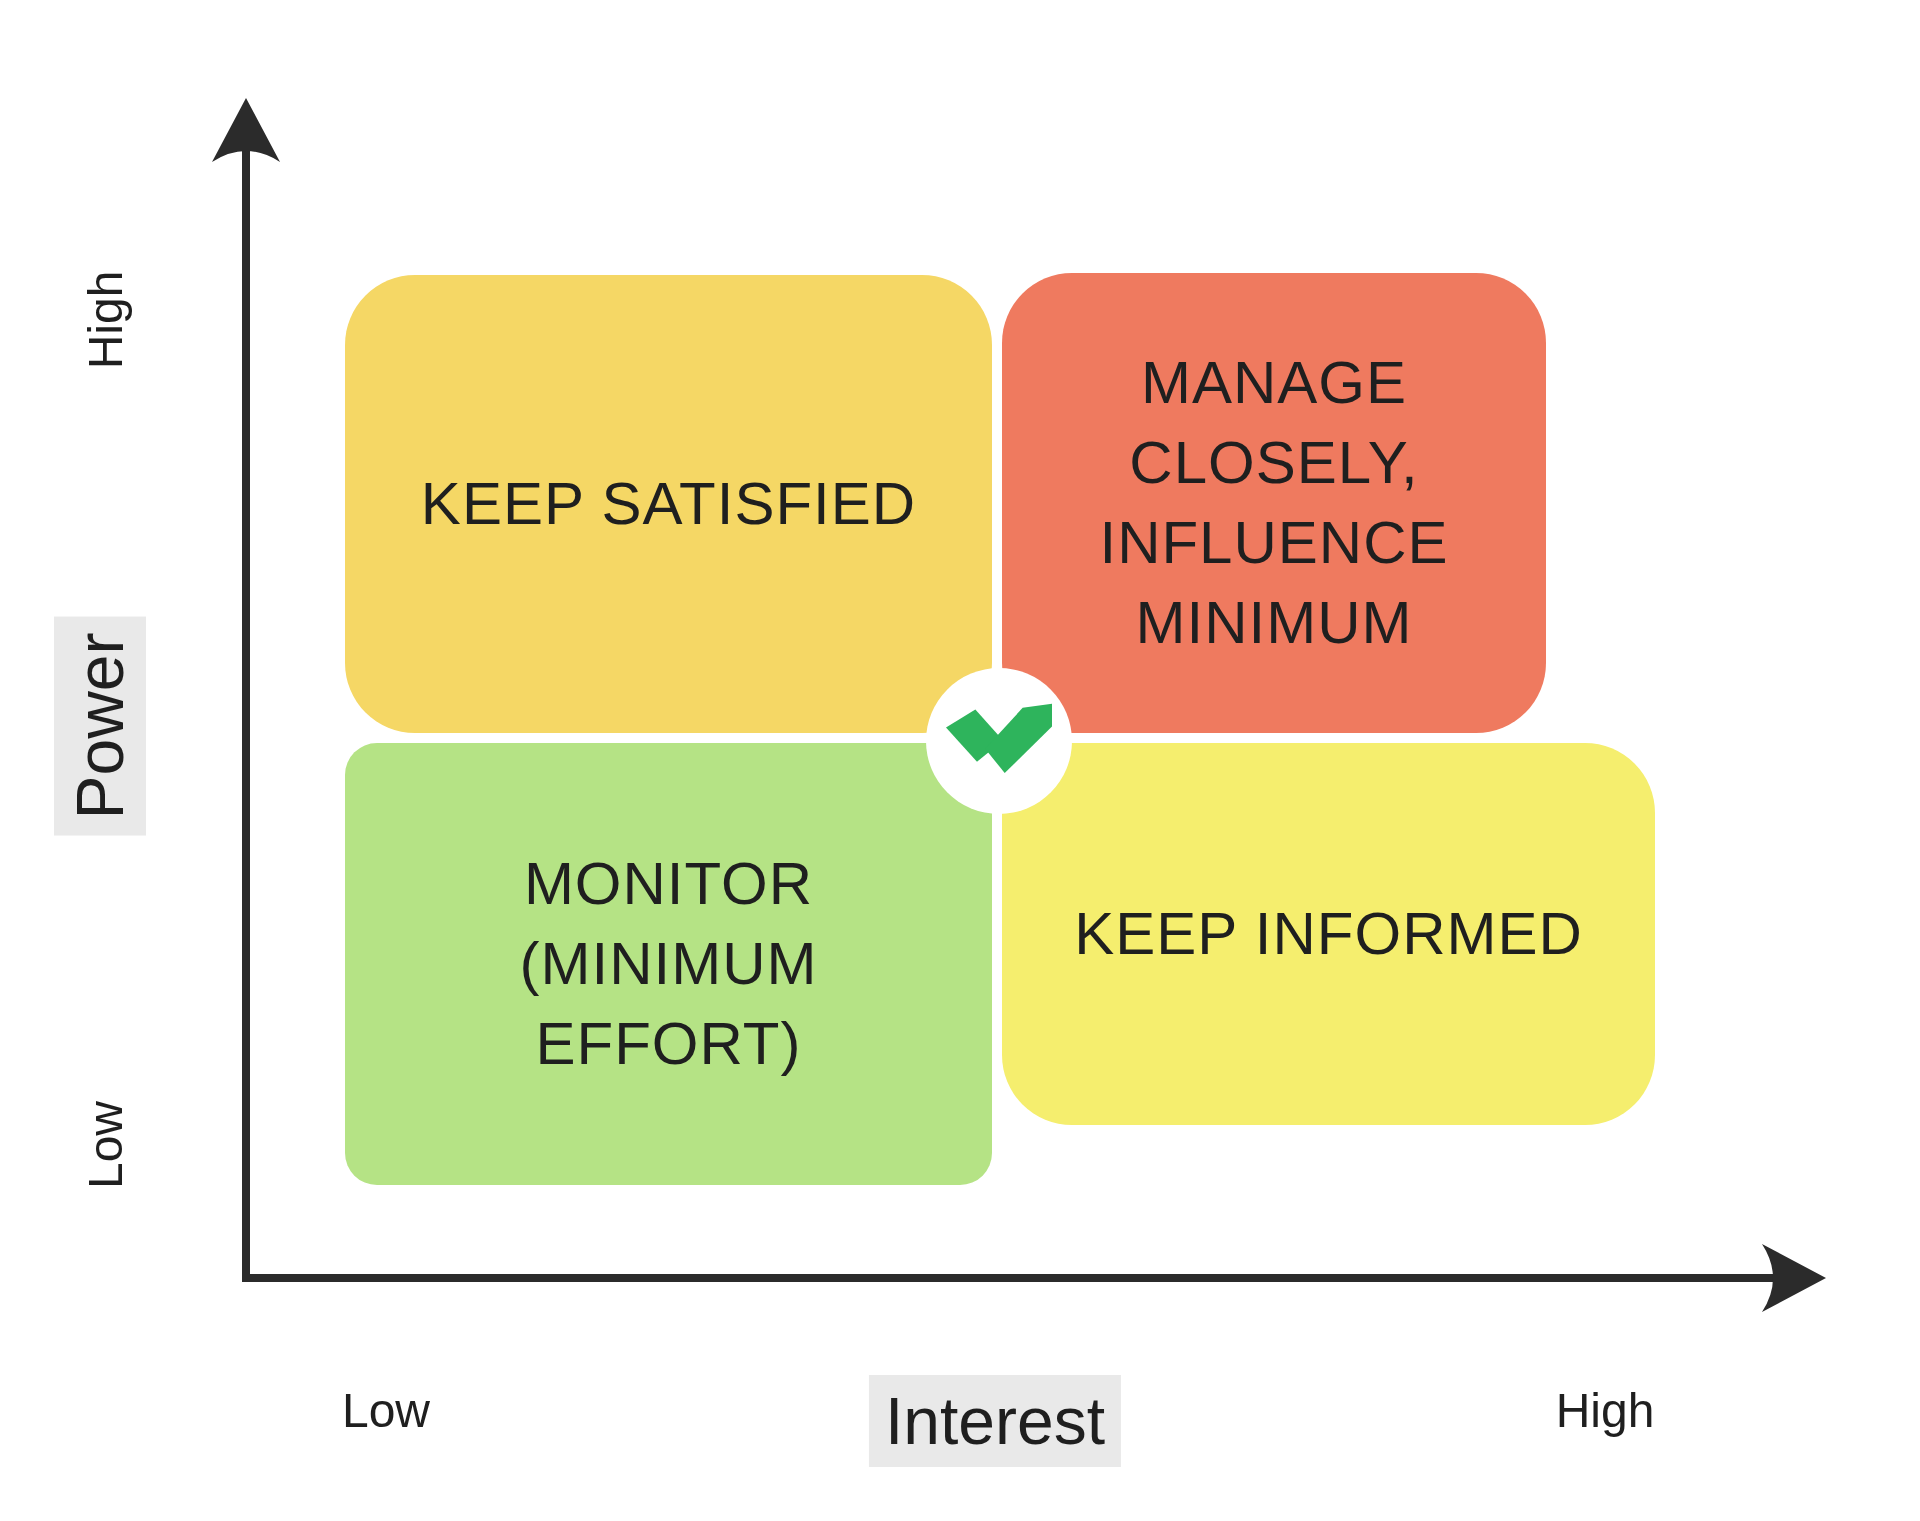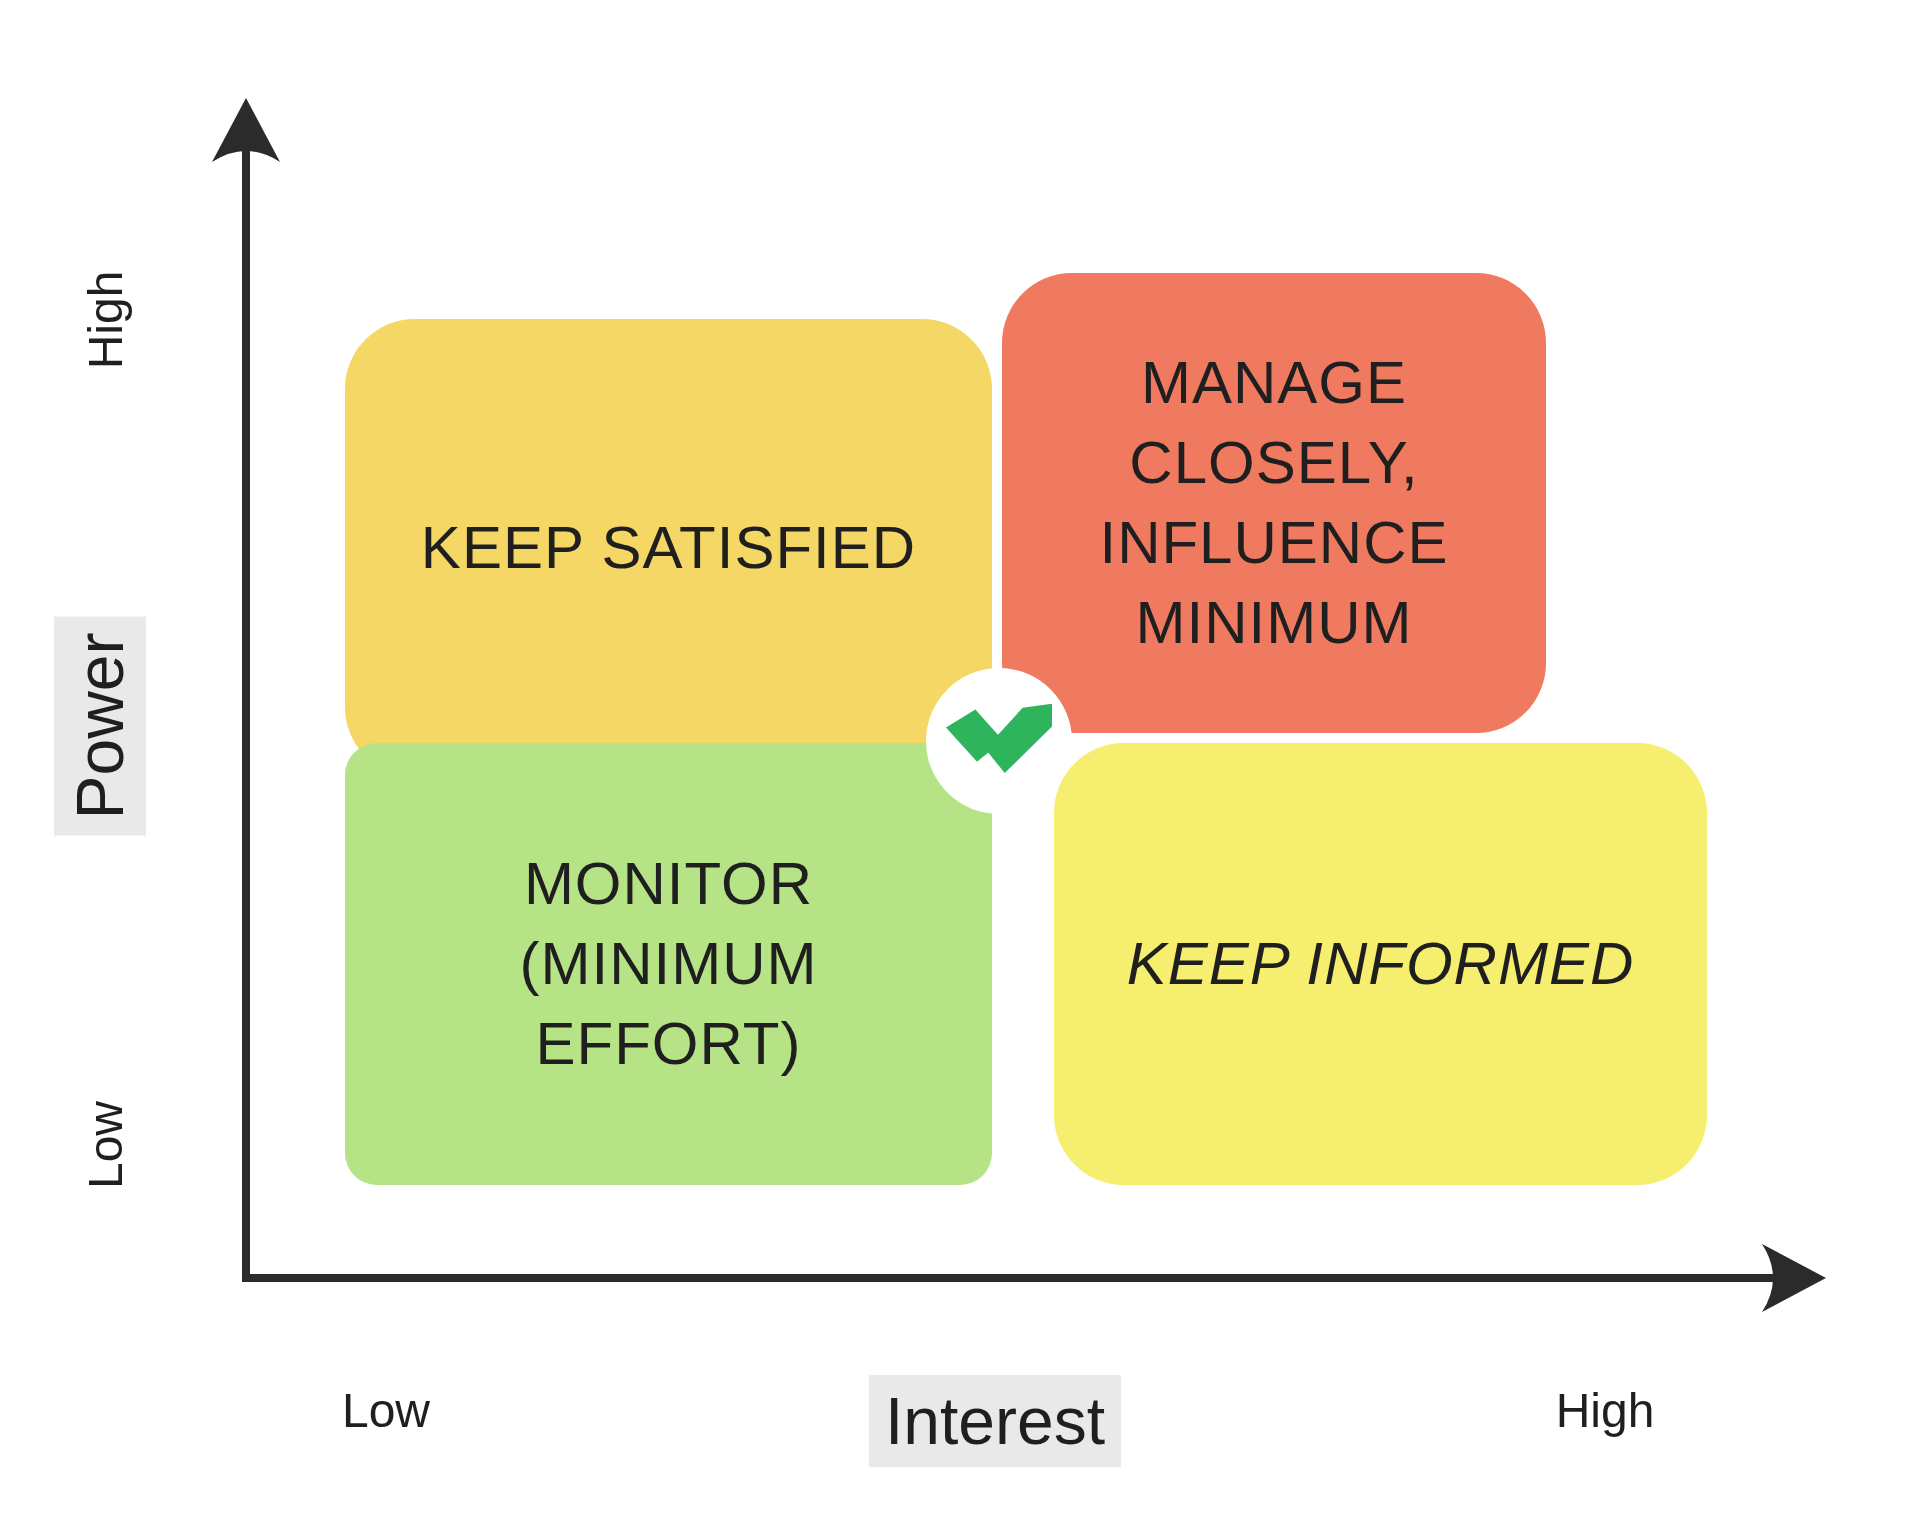--- a/index.html
+++ b/index.html
@@ -17,21 +17,21 @@
   
   .quadrant{
     position:absolute;
     border-radius:70px;
     display:flex;align-items:center;justify-content:center;
     text-align:center;
   }
   .q-tl{left:345px;top:275px;width:647px;height:458px;}
   .q-tr{left:1002px;top:273px;width:544px;height:460px;}
   .q-bl{left:345px;top:743px;width:647px;height:442px;}
-  .q-br{left:1054px;top:743px;width:653px;height:442px;font-style:italic;}
+  .q-br{left:1002px;top:743px;width:653px;height:382px;}
   .quadrant .q-label{
     font-size:60px;
     line-height:80px;
     letter-spacing:1px;
     color:#1f1f1f;
   }
 
   
   .center-badge{
     position:absolute;
@@ -63,21 +63,21 @@
     <g>
       <line x1="246" y1="150" x2="246" y2="1280" stroke="#2B2B2B" stroke-width="8"></line>
       <path d="M246,98 L212,162 Q246,140 280,162 Z" fill="#2B2B2B"></path>
     </g>
     <g>
       <line x1="242" y1="1278" x2="1778" y2="1278" stroke="#2B2B2B" stroke-width="8"></line>
       <path d="M1826,1278 L1762,1244 Q1784,1278 1762,1312 Z" fill="#2B2B2B"></path>
     </g>
   </svg>
 
-  <div class="quadrant q-tl" style="background-color: rgb(245, 215, 101); margin-top: 44px;">
+  <div class="quadrant q-tl" style="background-color: rgb(245, 215, 101);">
     <div class="q-label">
       <div>KEEP SATISFIED</div>
     </div>
   </div>
 
   <div class="quadrant q-tr" style="background-color: rgb(239, 122, 95);">
     <div class="q-label">
       <div>MANAGE</div>
       <div>CLOSELY,</div>
       <div>INFLUENCE</div>

